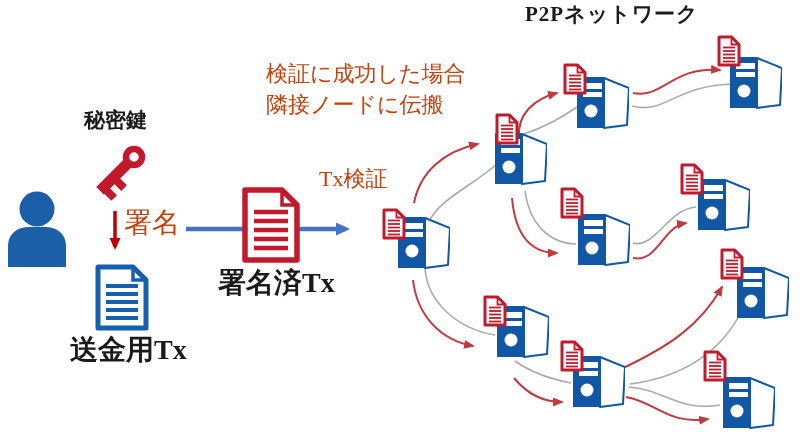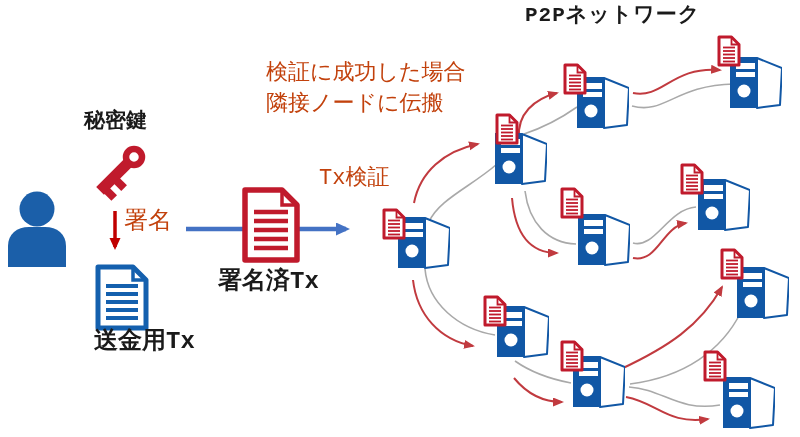--- a/index.html
+++ b/index.html
@@ -1,28 +1,28 @@
 <!DOCTYPE html>
 <html><head>
 <meta charset="utf-8">
 <style>
   html,body{margin:0;padding:0;background:#fff;}
   #canvas{
     position:relative;width:796px;height:437px;background:#fff;overflow:hidden;
-    font-family:Liberation Mono, monospace;
+    font-family:Liberation Serif, serif;
   }
   .abs{position:absolute;}
   #edges{position:absolute;left:0;top:0;z-index:1;}
   .icon-layer{position:absolute;left:0;top:0;width:800px;height:437px;z-index:2;}
   .lbl{position:absolute;white-space:nowrap;z-index:3;}
   .lbl.bold{font-weight:700;color:#1a1a1a;}
   .lbl.gray{color:#c2410c;font-weight:400;}
   .title{font-size:21px;letter-spacing:1px;}
   .keylabel{font-size:21px;text-align:right;}
-  .txlabel{font-size:24px;}
+  .txlabel{font-size:28px;}
   .note{font-size:22px;line-height:31px;}
   .p2p-node{position:absolute;width:70px;height:75px;}
   .p2p-node .comp{position:absolute;left:0;top:0;}
   .p2p-node .doc{position:absolute;}
 </style>
 </head>
 <body>
 
 <div id="canvas">
 
@@ -306,21 +306,21 @@
       <line x1="6" y1="26.5" x2="18" y2="26.5"></line>
     </g>
   </svg>
         </div>
       </div>
   </div>
 
   <div class="lbl bold title" style="left:525px;top:0px;">P2Pネットワーク</div>
   <div class="lbl bold keylabel" style="left:84px;top:106px;">秘密鍵</div>
   <div class="lbl gray txlabel" style="left:124px;top:204px;">署名</div>
-  <div class="lbl bold txlabel" style="left:70px;top:324px;margin-left:24px;">送金用Tx</div>
+  <div class="lbl bold txlabel" style="left:70px;top:331px;">送金用Tx</div>
   <div class="lbl bold txlabel" style="left:218px;top:264px;">署名済Tx</div>
   <div class="lbl gray note" style="left:266px;top:58px;">
     <div>検証に成功した場合</div>
     <div>隣接ノードに伝搬</div>
   </div>
   <div class="lbl gray note" style="left:319px;top:163px;">Tx検証</div>
 
 </div>
 
 </body></html>

